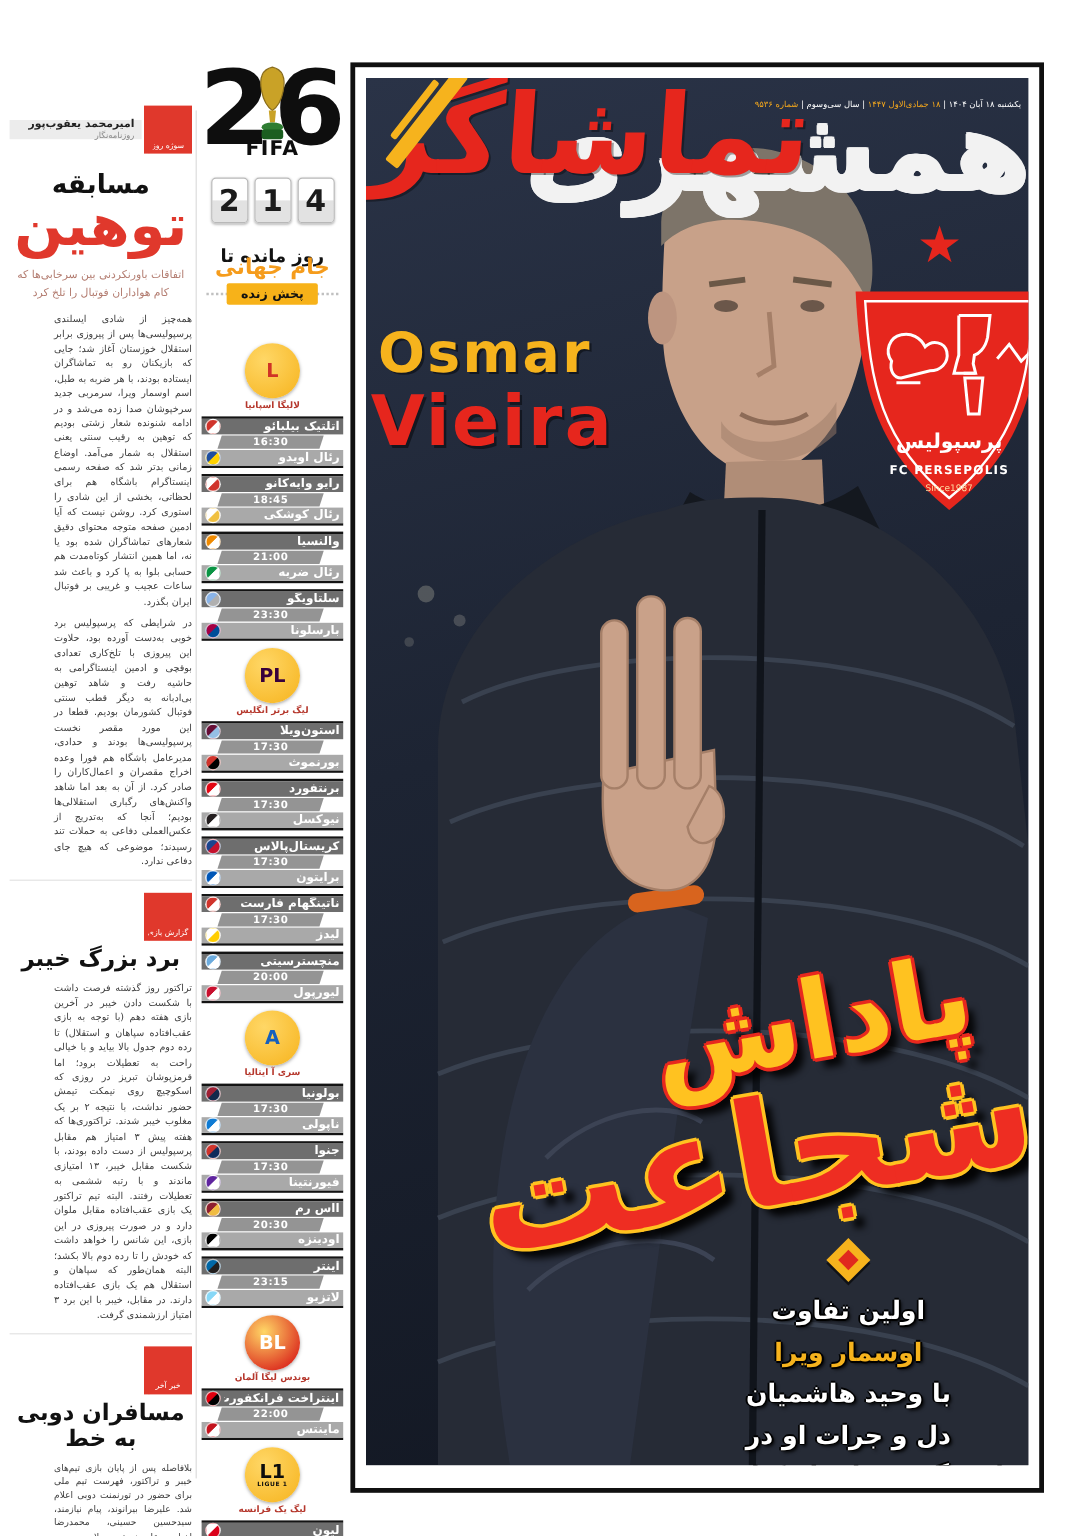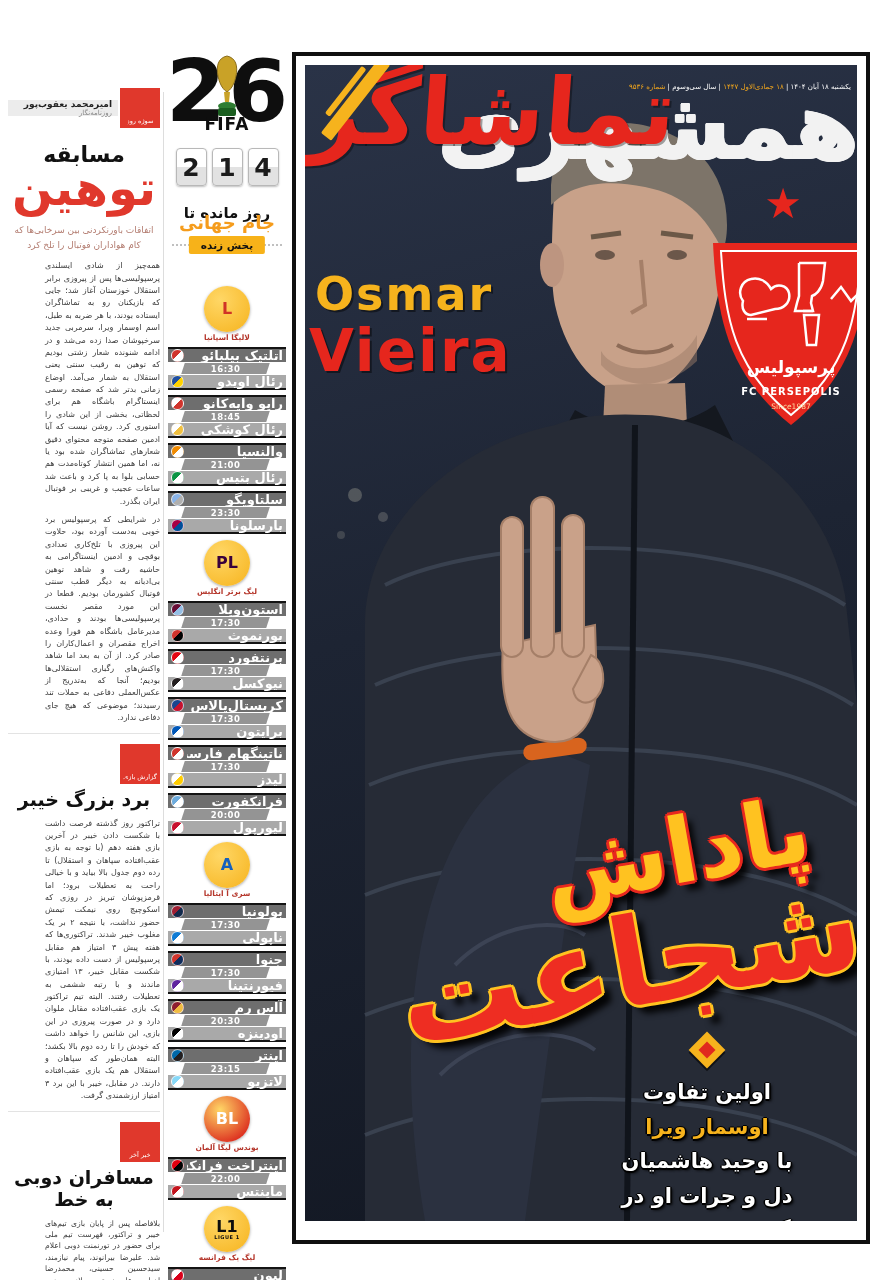--- a/index.html
+++ b/index.html
@@ -44,21 +44,21 @@
   .leagues{margin-top:4px;}
   .lg-badge{width:46px;height:46px;border-radius:50%;margin:6px auto 1px;display:flex;flex-direction:column;align-items:center;justify-content:center;box-shadow:0 1px 3px rgba(0,0,0,.35);line-height:1;}
   .lg-glyph{font-size:16px;font-weight:900;}
   .lg-sub{font-size:5px;font-weight:900;letter-spacing:.5px;}
   .lg-label{text-align:center;font-size:7.5px;font-weight:bold;color:#b5372c;margin:1px 0 5px;direction:rtl;}
   .fx{position:relative;margin-bottom:5px;border-top:2px solid #141414;border-bottom:2px solid #141414;}
   .fx-team{height:13px;display:flex;align-items:center;padding:0 3px;gap:3px;}
   .fx-t1{background:#6e6e6e;}
   .fx-t2{background:#a9a9a9;}
   .crest{width:11px;height:11px;border-radius:50%;flex:none;border:1px solid rgba(255,255,255,.7);}
-  .fx-name{flex:1;text-align:right;font-size:13px;font-weight:bold;color:#fff;direction:rtl;white-space:nowrap;overflow:hidden;}
+  .fx-name{flex:1;text-align:right;font-size:10px;font-weight:bold;color:#fff;direction:rtl;white-space:nowrap;overflow:hidden;}
   .fx-timebar{height:11px;width:72%;margin:1px 18px 1px auto;background:#949494;transform:skewX(-18deg);display:flex;align-items:center;justify-content:center;}
   .fx-timebar span{transform:skewX(18deg);font-size:8.5px;font-weight:900;color:#fff;letter-spacing:.5px;}
 
   
   .photo-frame{position:absolute;left:292px;top:52px;width:578px;height:1192px;border:4px solid #101010;background:#fff;box-sizing:border-box;}
   .photo{position:absolute;left:9px;top:9px;width:552px;height:1156px;overflow:hidden;background:linear-gradient(165deg,#2a3347 0%,#1d2433 45%,#121722 100%);}
   .person-svg{position:absolute;left:0;top:0;}
   .dateline{position:absolute;right:6px;top:18px;font-size:7px;color:#fff;direction:rtl;z-index:6;}
   .dateline b{color:#f5a81c;font-weight:normal;}
   .mast-outline{position:absolute;right:-2px;top:16px;font-size:92px;font-weight:900;color:rgba(255,255,255,0);direction:rtl;line-height:1;z-index:4;
@@ -185,21 +185,21 @@
         <div class="fx">
           <div class="fx-team fx-t1">
             <span class="crest" style="background: linear-gradient(135deg, rgb(240, 138, 0) 50%, rgb(255, 255, 255) 50%);"></span>
             <span class="fx-name">والنسیا</span>
           </div>
           <div class="fx-timebar">
             <span>21:00</span>
           </div>
           <div class="fx-team fx-t2">
             <span class="crest" style="background: linear-gradient(135deg, rgb(11, 148, 68) 50%, rgb(255, 255, 255) 50%);"></span>
-            <span class="fx-name">رئال بتیس</span>
+            <span class="fx-name">رئال ضربه</span>
           </div>
         </div>
         <div class="fx">
           <div class="fx-team fx-t1">
             <span class="crest" style="background: linear-gradient(135deg, rgb(138, 180, 232) 50%, rgb(176, 176, 176) 50%);"></span>
             <span class="fx-name">سلتاویگو</span>
           </div>
           <div class="fx-timebar">
             <span>23:30</span>
           </div>
@@ -260,21 +260,21 @@
             <span>17:30</span>
           </div>
           <div class="fx-team fx-t2">
             <span class="crest" style="background: linear-gradient(135deg, rgb(255, 255, 255) 50%, rgb(255, 205, 0) 50%);"></span>
             <span class="fx-name">لیدز</span>
           </div>
         </div>
         <div class="fx">
           <div class="fx-team fx-t1">
             <span class="crest" style="background: linear-gradient(135deg, rgb(108, 171, 221) 50%, rgb(255, 255, 255) 50%);"></span>
-            <span class="fx-name">فرانکفورت</span>
+            <span class="fx-name">منچسترسیتی</span>
           </div>
           <div class="fx-timebar">
             <span>20:00</span>
           </div>
           <div class="fx-team fx-t2">
             <span class="crest" style="background: linear-gradient(135deg, rgb(200, 16, 46) 50%, rgb(255, 255, 255) 50%);"></span>
             <span class="fx-name">لیورپول</span>
           </div>
         </div>
         <div class="lg-badge" style="background: radial-gradient(circle at 35% 30%, rgb(255, 215, 102), rgb(246, 179, 29));">

